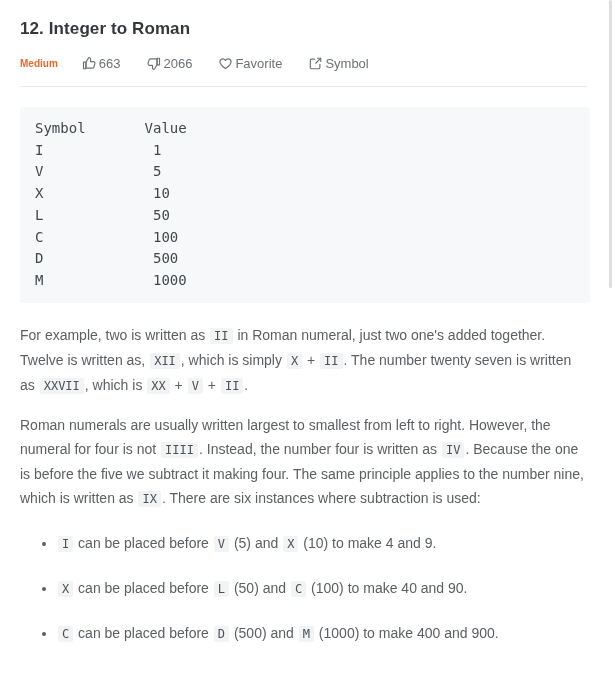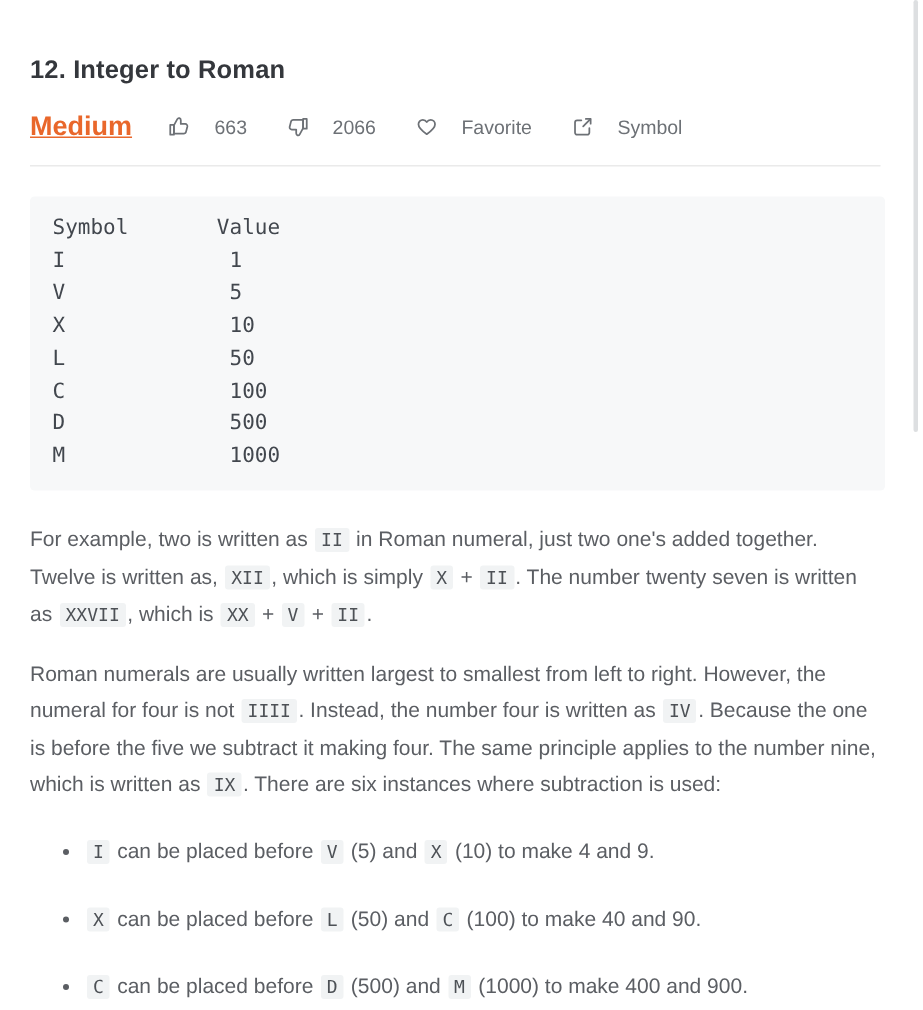--- a/index.html
+++ b/index.html
@@ -1,28 +1,28 @@
 <!DOCTYPE html>
 <html><head>
 <meta charset="utf-8">
 <style>
   * { margin:0; padding:0; box-sizing:border-box; }
   html,body { width:615px; height:673px; overflow:hidden; background:#fff; }
   body { font-family:"Liberation Sans", sans-serif; color:#5b5e63; position:relative; }
 
-  .page { padding:28px 28px 0 20px; }
+  .page { padding:10px 28px 0 20px; }
 
   h1.title {
     font-size:17px; line-height:22px; font-weight:700; color:#34373c;
     margin:8px 0 16px 0; letter-spacing:.1px;
   }
 
   .stats { display:flex; align-items:center; font-size:13px; color:#6d7176; margin-bottom:15px; }
-  .difficulty { font-weight:600; font-size:18px; margin-right:24px;text-decoration:underline; }
-  .stat { display:inline-flex; align-items:center; gap:16px; margin-right:26px; cursor:pointer; }
+  .difficulty { font-weight:600; font-size:10px; margin-right:24px; }
+  .stat { display:inline-flex; align-items:center; gap:2px; margin-right:26px; cursor:pointer; }
   .stat svg { display:block; stroke:#6d7176; }
 
   hr.divider { border:none; border-top:1px solid #eaeaea; margin:0 0 0 0; }
 
   .desc { width:567px; }
   .desc p { font-size:14px; line-height:24px; margin:15px 0; }
 
   code.ic {
     font-family:"DejaVu Sans Mono", monospace;
     font-size:12px; color:#4d5156;

